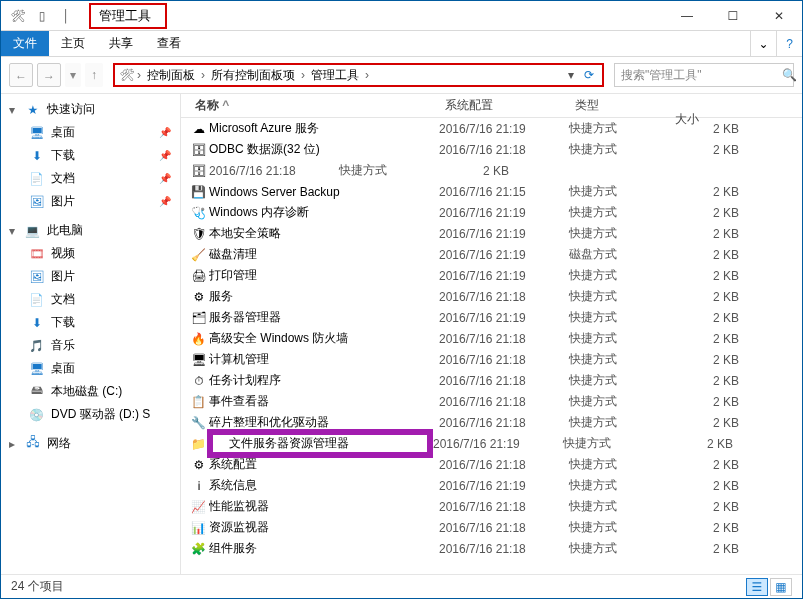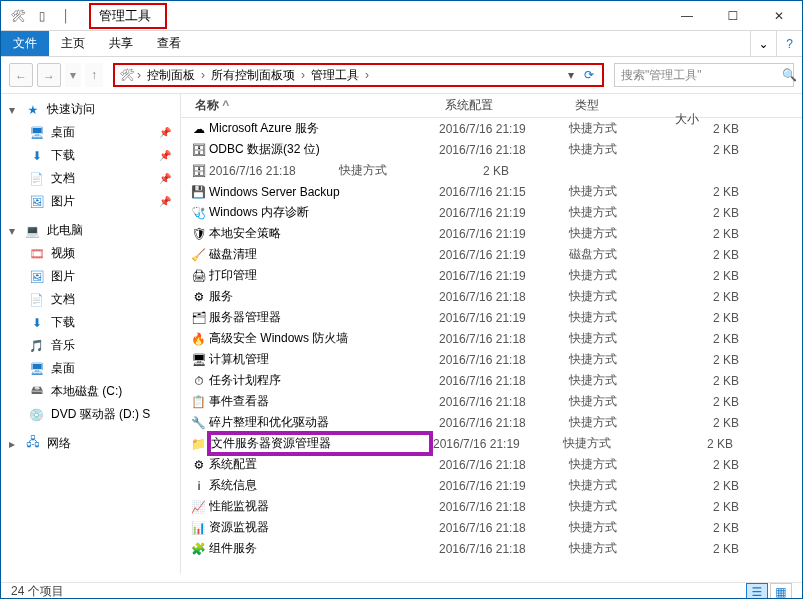--- a/index.html
+++ b/index.html
@@ -53,24 +53,24 @@
   .c-type { flex:0 0 100px; }
   .c-size { flex:0 0 70px; text-align:left;margin-top:28px;}
   .c-pad { flex:1; }
   .rows { flex:1; overflow-y:auto; }
   .row { display:flex; align-items:center; height:21px; padding-left:8px;}
   .row .ico-cell { width:20px; display:flex; align-items:center; justify-content:center;}
   .row .name { flex:0 0 230px; white-space:nowrap; overflow:hidden; text-overflow:ellipsis;}
   .row .date { flex:0 0 130px; color:#555;}
   .row .type { flex:0 0 100px; color:#555;}
   .row .size { flex:0 0 70px; text-align:right; color:#555;}
-  .row.highlight .name { border:4px solid #a21caf; padding:0 0; margin-left:-2px; flex-basis:226px; }
-
-  
-  .status { position:absolute; bottom:0; left:0; right:0; height:16px; border-top:1px solid #e5e5e5; display:flex; padding:0 10px; background:#fff;margin-top:8px;}
+  .row.highlight .name { border:6px solid #a21caf; padding:0 16px; margin-left:-2px; flex-basis:226px; }
+
+  
+  .status { position:absolute; bottom:0; left:0; right:0; height:24px; border-top:1px solid #e5e5e5; display:flex; align-items:center; padding:0 10px; background:#fff;margin-top:8px;}
   .status .txt { color:#444; }
   .status .view-btns { margin-left:auto; display:flex; gap:2px;}
   .status .view-btns span{ width:22px; height:18px; border:1px solid #ccc; display:inline-flex; align-items:center; justify-content:center; color:#1979ca;}
   .status .view-btns span.active{ background:#cce8ff; border-color:#1979ca;}
 </style>
 </head>
 <body>
 
 <div class="titlebar">
   <div class="sys-icons">

